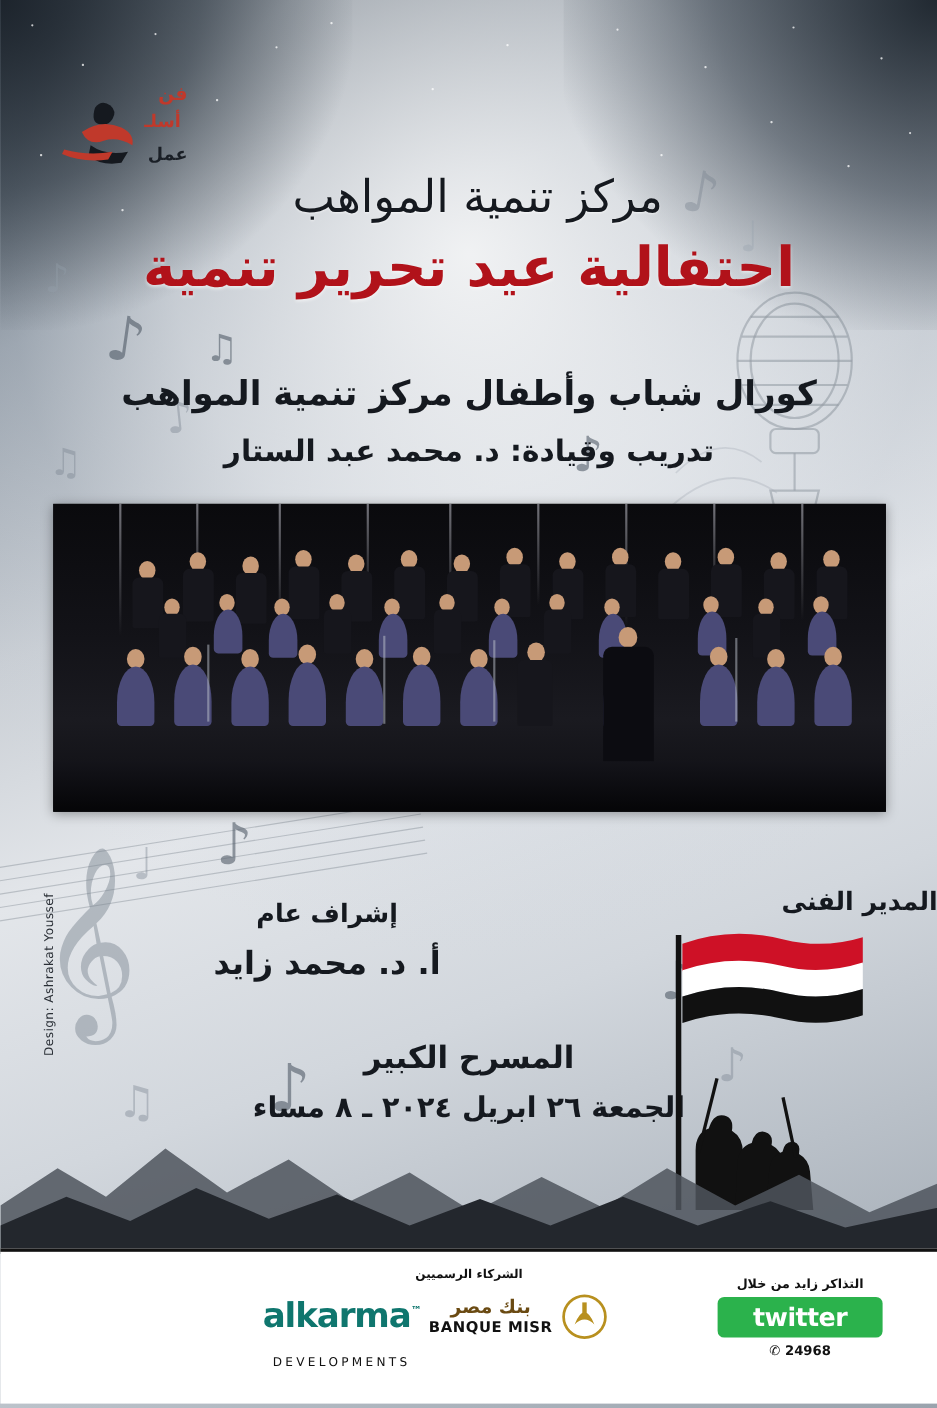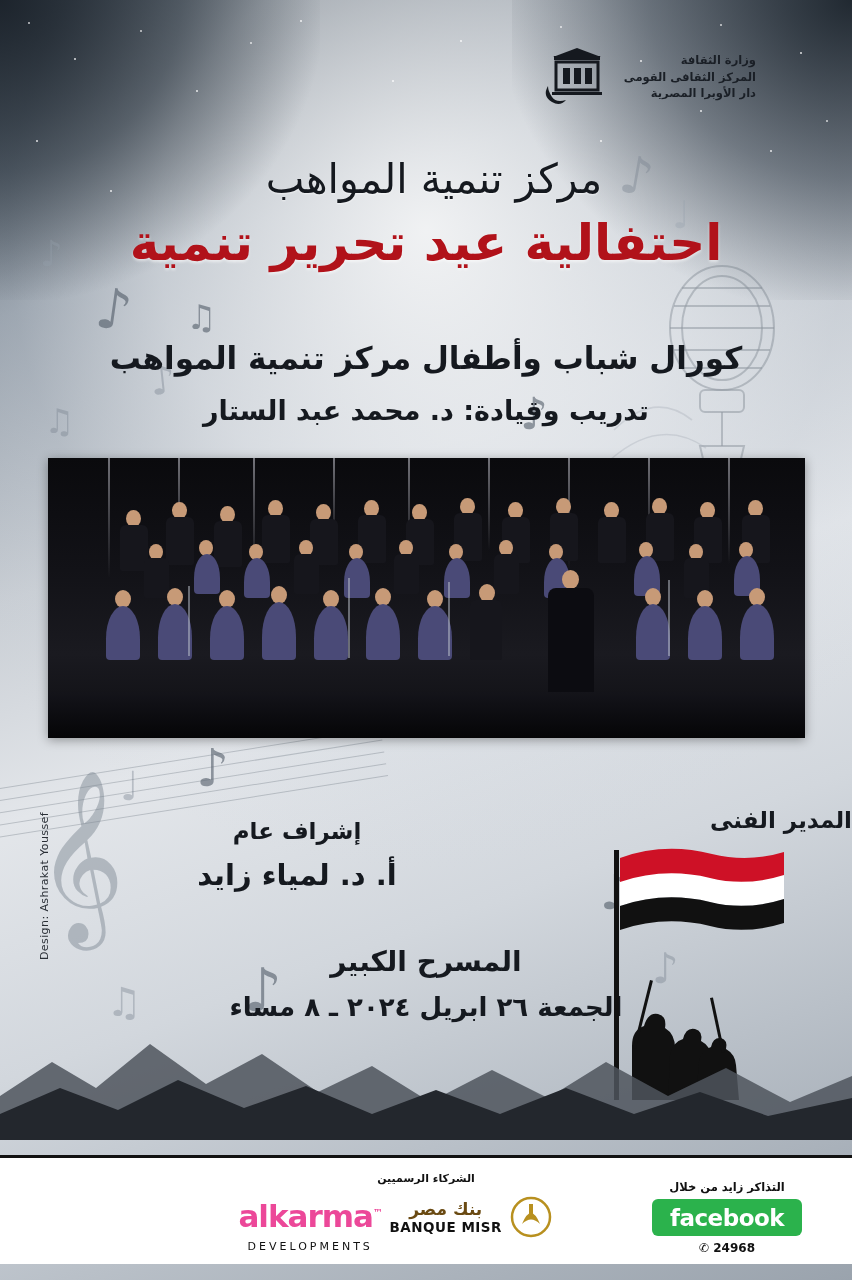--- a/index.html
+++ b/index.html
@@ -171,21 +171,21 @@
   .designer {
     position: absolute; left: 38px; top: 960px;
     transform: rotate(-90deg); transform-origin: left top;
     color: #2a2f36; font-size: 11px; letter-spacing: .4px;
     white-space: nowrap;
     direction: ltr;
   }
 
   
   .footer {
-    position: absolute; left: 0; right: 0; bottom: 16px; height: 109px;
+    position: absolute; left: 0; right: 0; bottom: 4px; height: 141px;
     background: #ffffff;
     border-top: 3px solid #111;
   }
   .footer-inner { position: relative; width: 100%; height: 100%; direction: rtl; }
 
   .tazkarti { position: absolute; right: 50px; top: 22px; width: 150px; text-align: center; }
   .tazkarti .lbl { font-size: 11.5px; color: #111; font-weight: bold; margin-bottom: 5px; }
   .tazkarti .badge {
     background: #2bb24c; color: #fff; border-radius: 6px; padding: 6px 0 5px;
     font-size: 23px; font-weight: bold; letter-spacing: -0.5px; direction: ltr;
@@ -195,23 +195,23 @@
   .partners-label {
     position: absolute; left: 0; right: 0; top: 14px; text-align: center;
     font-size: 11px; color: #111; font-weight: bold;
   }
   .banque { position: absolute; right: 300px; top: 36px; display: flex; align-items: center; gap: 8px; direction: rtl; }
   .banque .bm-text { text-align: center; }
   .banque .bm-ar { font-size: 17px; color: #6a4a12; font-weight: bold; }
   .banque .bm-en { font-size: 13.5px; color: #111; font-weight: bold; letter-spacing: .5px; direction: ltr; }
 
   .alkarma { position: absolute; right: 470px; top: 40px; text-align: center; direction: ltr; }
-  .alkarma .ak-name { font-size: 31px; font-weight: bold; color: #ec4899; letter-spacing: -1px; text-align: right; }
+  .alkarma .ak-name { font-size: 31px; font-weight: bold; color: #0f766e; letter-spacing: -1px; text-align: right; }
   .alkarma .ak-name sup { font-size: 10px; vertical-align: super; }
-  .alkarma .ak-sub { font-size: 11px; letter-spacing: 3px; color: #111; margin-top: 6px; }
+  .alkarma .ak-sub { font-size: 11px; letter-spacing: 3px; color: #111; margin-top: 18px; }
 
   .social { position: absolute; left: 30px; top: 34px; direction: ltr; text-align: left; }
   .social .row { display: flex; align-items: center; gap: 6px; margin-bottom: 2px; }
   .social .sq { width: 13px; height: 13px; border-radius: 2px; display: inline-block; }
   .social .fb { background: #3b5998; color: #fff; font-size: 10px; text-align: center; line-height: 13px; font-weight: bold; }
   .social .tw { background: #1da1f2; color: #fff; font-size: 9px; text-align: center; line-height: 13px; font-weight: bold; }
   .social .yt { background: #ff0000; color: #fff; font-size: 8px; text-align: center; line-height: 13px; }
   .social .txt { font-size: 10.5px; color: #111; }
   .social .web { font-size: 11px; color: #111; margin-bottom: 3px; padding-left: 19px; }
 </style>
@@ -283,40 +283,32 @@
         <path d="M86 300 q32 -14 64 0"></path>
       </g>
       <g fill="none" stroke="rgba(120,130,142,0.35)" stroke-width="1.6">
         <path d="M10 180 q40 -40 78 -10"></path>
         <path d="M6 210 q50 -44 96 -12"></path>
         <path d="M16 250 q44 -30 80 -6"></path>
       </g>
     </svg>
   </div>
 
-  <div class="logo-right">
-    <div class="lines">
-      <div>وزارة الثقافة</div>
-      <div>المركز الثقافى القومى</div>
-      <div>دار الأوبرا المصرية</div>
-    </div>
-    <svg class="opera-mark" viewBox="0 0 74 62">
-      <g fill="#15191f">
-        <rect x="14" y="10" width="46" height="4"></rect>
-        <path d="M37 2 l24 9 H13 Z"></path>
-        <rect x="16" y="16" width="42" height="28" fill="none" stroke="#15191f" stroke-width="3"></rect>
-        <rect x="23" y="22" width="7" height="16"></rect>
-        <rect x="34" y="22" width="7" height="16"></rect>
-        <rect x="45" y="22" width="7" height="16"></rect>
-        <rect x="12" y="46" width="50" height="3"></rect>
-      </g>
-      <path d="M8 40 q-6 10 4 16 q8 5 14 -2 q-10 3 -14 -3 q-4 -6 -4 -11 z" fill="#15191f"></path>
+
+  <div class="logo-left">
+    <svg width="120" height="86" viewBox="0 0 120 86">
+      <path d="M34 14 q6 -8 14 -2 q6 5 2 12 q-4 7 -12 5 q-8 -2 -4 -15 z" fill="#15191f"></path>
+      <path d="M22 36 q18 -12 36 -4 q12 6 10 16 q-14 -8 -26 -4 q-14 5 -20 -8 z" fill="#c0392b"></path>
+      <path d="M30 48 q14 10 34 6 l-6 10 q-18 3 -30 -6 z" fill="#15191f"></path>
+      <path d="M6 52 q22 6 44 2 l-4 7 q-24 3 -42 -5 z" fill="#c0392b"></path>
     </svg>
-  </div>
-
+    <span class="fn">فن</span>
+    <span class="asl">أسلـ</span>
+    <span class="amal">عمل</span>
+  </div>
 
   <div class="title-main">مركز تنمية المواهب</div>
   <div class="title-red">احتفالية عيد تحرير تنمية</div>
   <div class="subtitle-1">كورال شباب وأطفال مركز تنمية المواهب</div>
   <div class="subtitle-2">تدريب وقيادة: د. محمد عبد الستار</div>
 
   <div class="photo">
     <div class="stage-bg"></div>
     <div class="drape" style="left:60px;"></div>
     <div class="drape" style="left:130px;height:96px;"></div>
@@ -496,21 +488,21 @@
 
     <div class="mic-stand" style="left:140px;top:128px;height:70px;"></div>
     <div class="mic-stand" style="left:300px;top:120px;height:80px;"></div>
     <div class="mic-stand" style="left:400px;top:124px;height:74px;"></div>
     <div class="mic-stand" style="left:620px;top:122px;height:76px;"></div>
     <div class="riser"></div>
   </div>
 
   <div class="credit-art-role">المدير الفنى</div>
   <div class="credit-sup-role">إشراف عام</div>
-  <div class="credit-sup-name">أ. د. لمياء زايد</div>
+  <div class="credit-sup-name">أ. د. محمد زايد</div>
 
   <div class="venue">المسرح الكبير</div>
   <div class="datetime">الجمعة ٢٦ ابريل ٢٠٢٤ ـ ٨ مساء</div>
 
   <div class="flag-wrap">
     <svg viewBox="0 0 230 290" width="230" height="290">
       <g>
         <path d="M28 28 q44 -16 92 -4 q36 9 72 -2 l0 24 q-38 12 -74 3 q-46 -11 -90 4 z" fill="#ce1126"></path>
         <path d="M28 52 q44 -15 90 -4 q36 9 74 -3 l0 24 q-38 12 -74 3 q-46 -11 -90 4 z" fill="#ffffff"></path>
         <path d="M28 76 q44 -15 90 -4 q36 9 74 -3 l0 24 q-38 12 -74 3 q-46 -11 -90 4 z" fill="#111111"></path>
@@ -532,21 +524,21 @@
   </svg>
 
   <div class="designer">Design: Ashrakat Youssef</div>
 
   <div class="footer">
     <div class="footer-inner">
       <div class="partners-label">الشركاء الرسميين</div>
 
       <div class="tazkarti">
         <div class="lbl">التذاكر زايد من خلال</div>
-        <div class="badge">facebook</div>
+        <div class="badge">twitter</div>
         <div class="phone">
           <span>✆</span>
           <span>24968</span>
         </div>
       </div>
 
       <div class="banque">
         <svg width="42" height="46" viewBox="0 0 42 46">
           <circle cx="21" cy="23" r="19" fill="none" stroke="#b8901f" stroke-width="2.5"></circle>
           <path d="M12 30 q9 -22 18 0 q-9 -9 -18 0 z" fill="#b8901f"></path>

